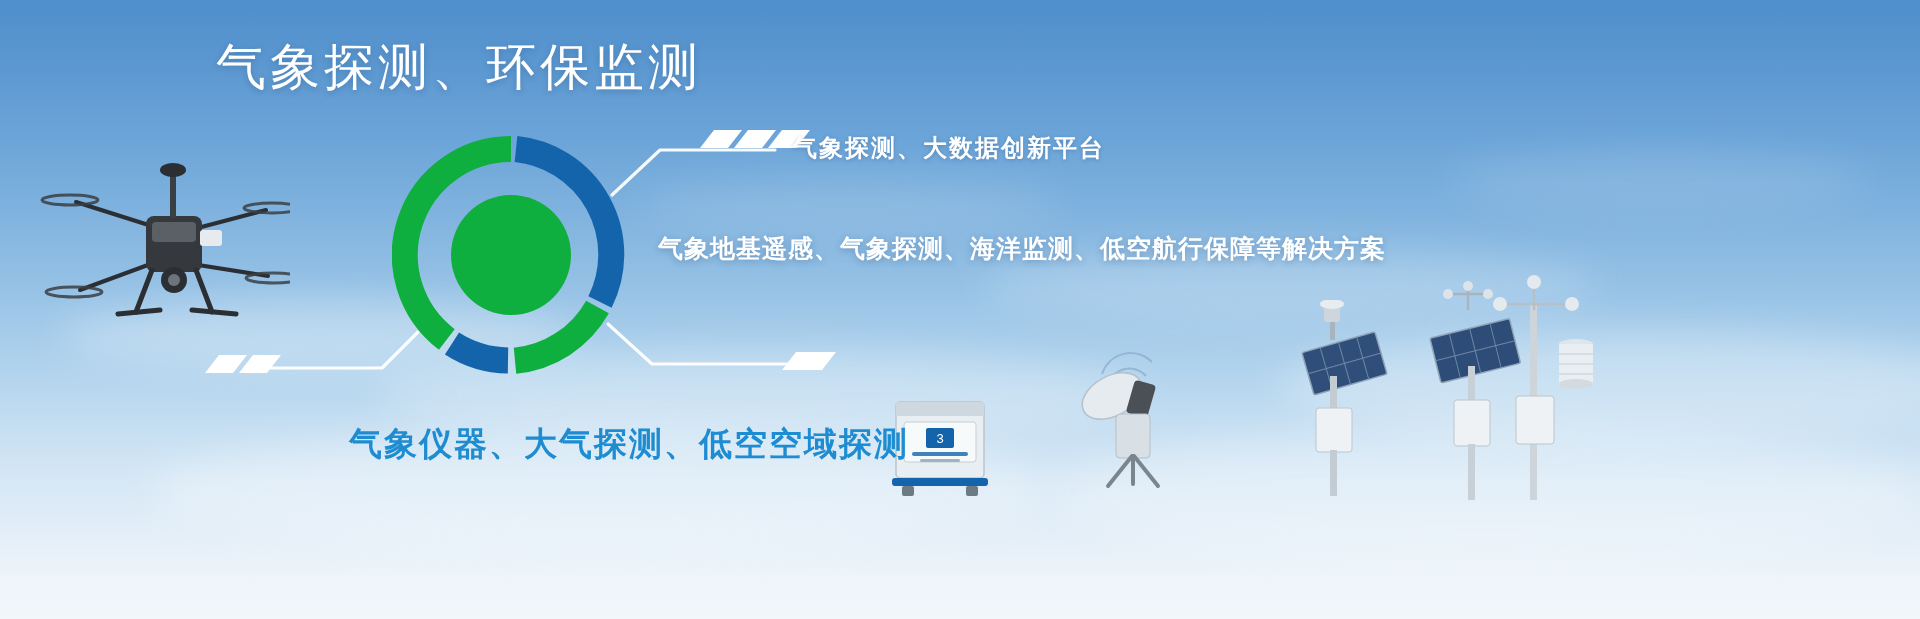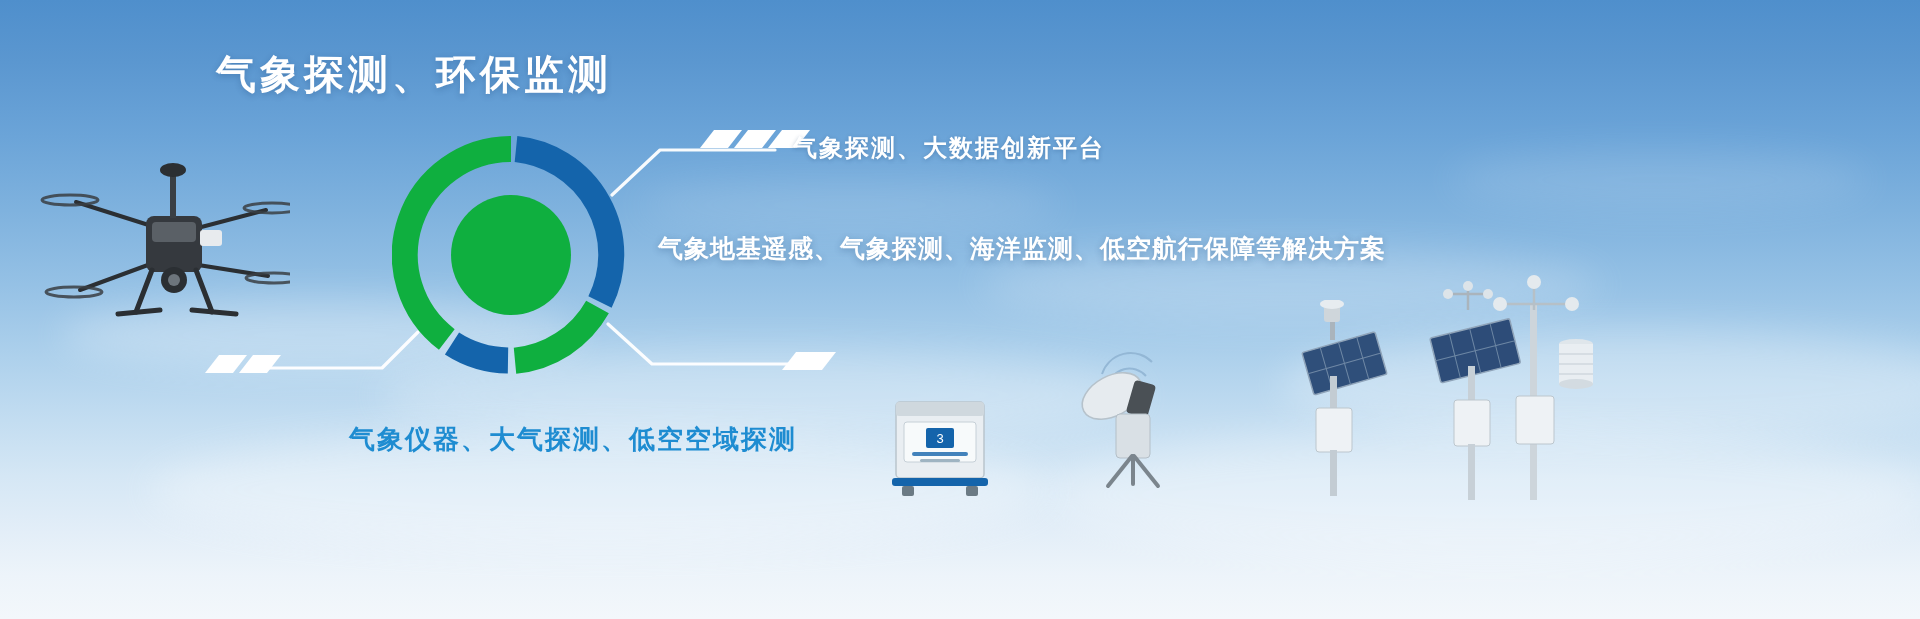--- a/index.html
+++ b/index.html
@@ -31,41 +31,41 @@
   .c2{left:380px;top:350px;width:760px;height:90px;opacity:.45;}
   .c3{left:980px;top:250px;width:620px;height:70px;opacity:.35;}
   .c4{left:1280px;top:330px;width:700px;height:110px;opacity:.5;}
   .c5{left:150px;top:430px;width:900px;height:120px;opacity:.55;}
   .c6{left:1050px;top:430px;width:880px;height:130px;opacity:.5;}
   .c7{left:640px;top:180px;width:420px;height:50px;opacity:.22;}
   .c8{left:1450px;top:150px;width:420px;height:60px;opacity:.2;}
 
   
   .title{
-    position:absolute;left:216px;top:50px;
-    font-size:40px;font-weight:bold;color:#ffffff;
+    position:absolute;left:216px;top:37px;
+    font-size:50px;font-weight:normal;color:#ffffff;
     letter-spacing:4px;line-height:1.2;
     text-shadow:0 2px 6px rgba(20,60,110,.28);
     white-space:nowrap;
   }
   .callout-top{
     position:absolute;left:793px;top:132px;
     font-size:24px;font-weight:bold;color:#ffffff;
     letter-spacing:2px;white-space:nowrap;
     text-shadow:0 1px 4px rgba(20,60,110,.3);
   }
   .main-line{
     position:absolute;left:658px;top:232px;
     font-size:25px;font-weight:bold;color:#ffffff;
     letter-spacing:1px;white-space:nowrap;
     text-shadow:0 2px 7px rgba(20,60,110,.3);
   }
   .callout-bottom{
     position:absolute;left:349px;top:422px;
-    font-size:26px;font-weight:bold;color:#1e8cd1;
+    font-size:33px;font-weight:bold;color:#1e8cd1;
     letter-spacing:2px;white-space:nowrap;
   }
 
   
   .svg-layer{position:absolute;left:0;top:0;width:1920px;height:619px;pointer-events:none;}
 
   
   .ring-wrap{position:absolute;left:392px;top:136px;width:238px;height:238px;}
 
   

